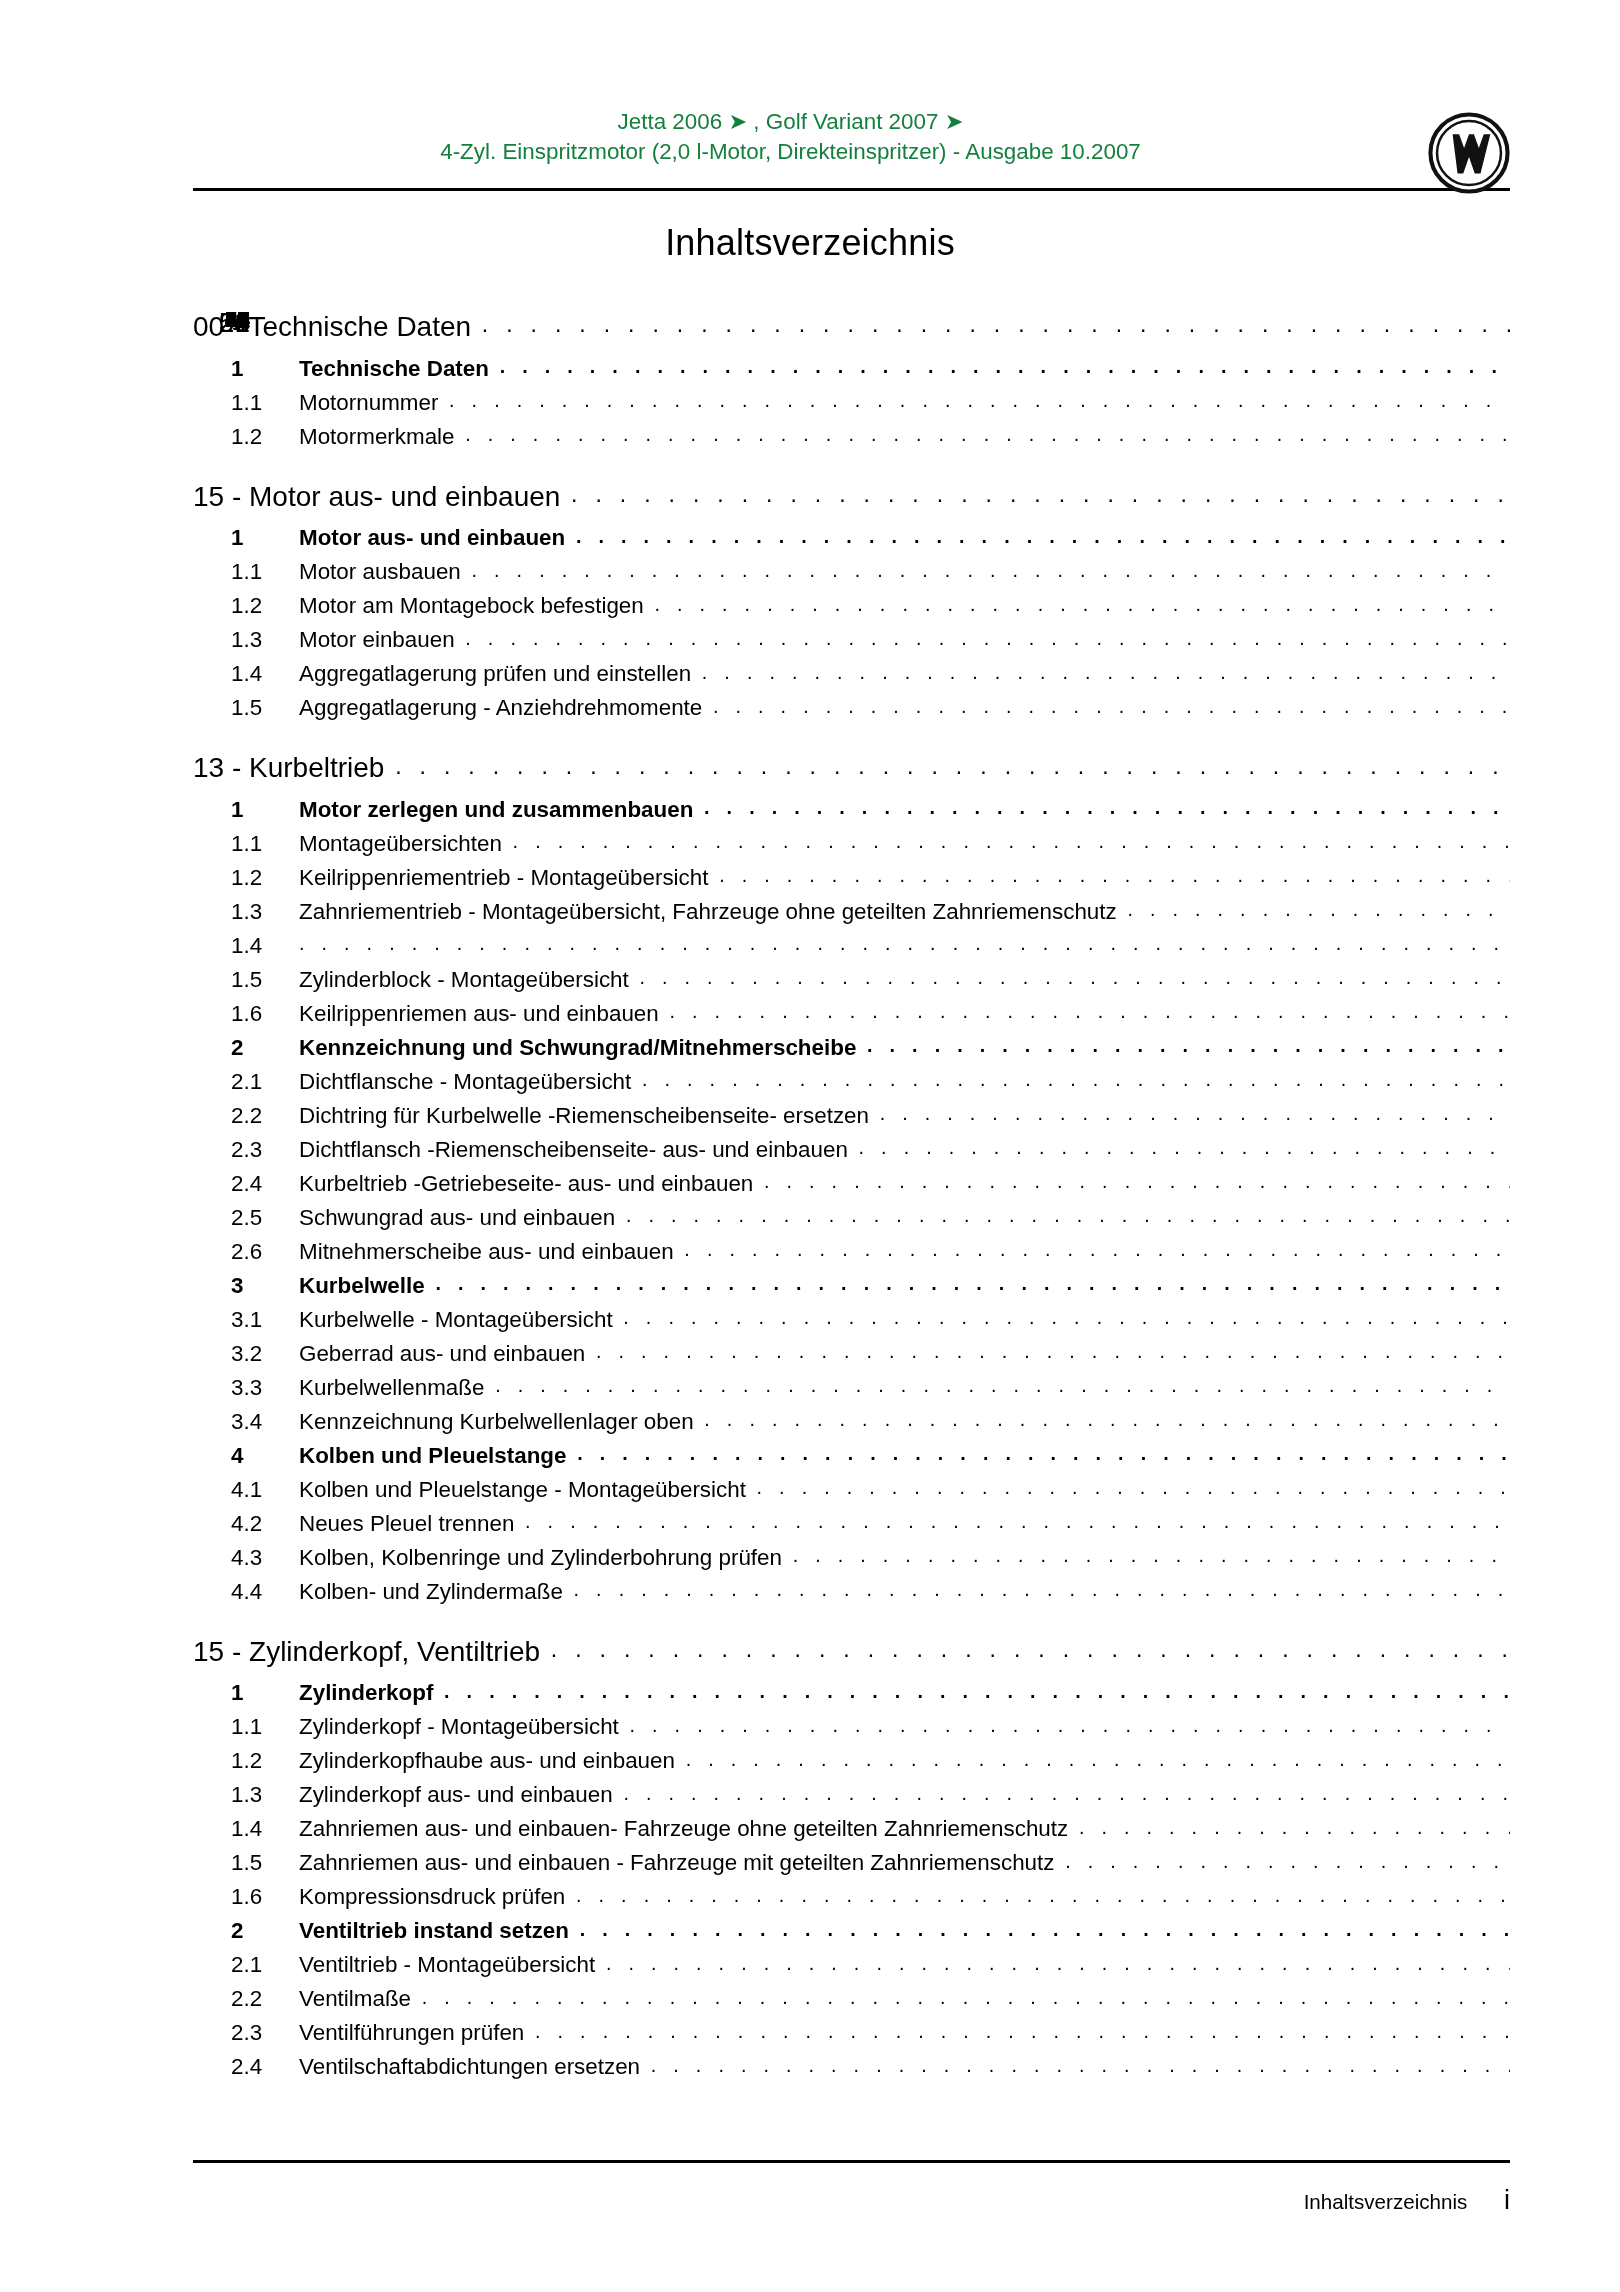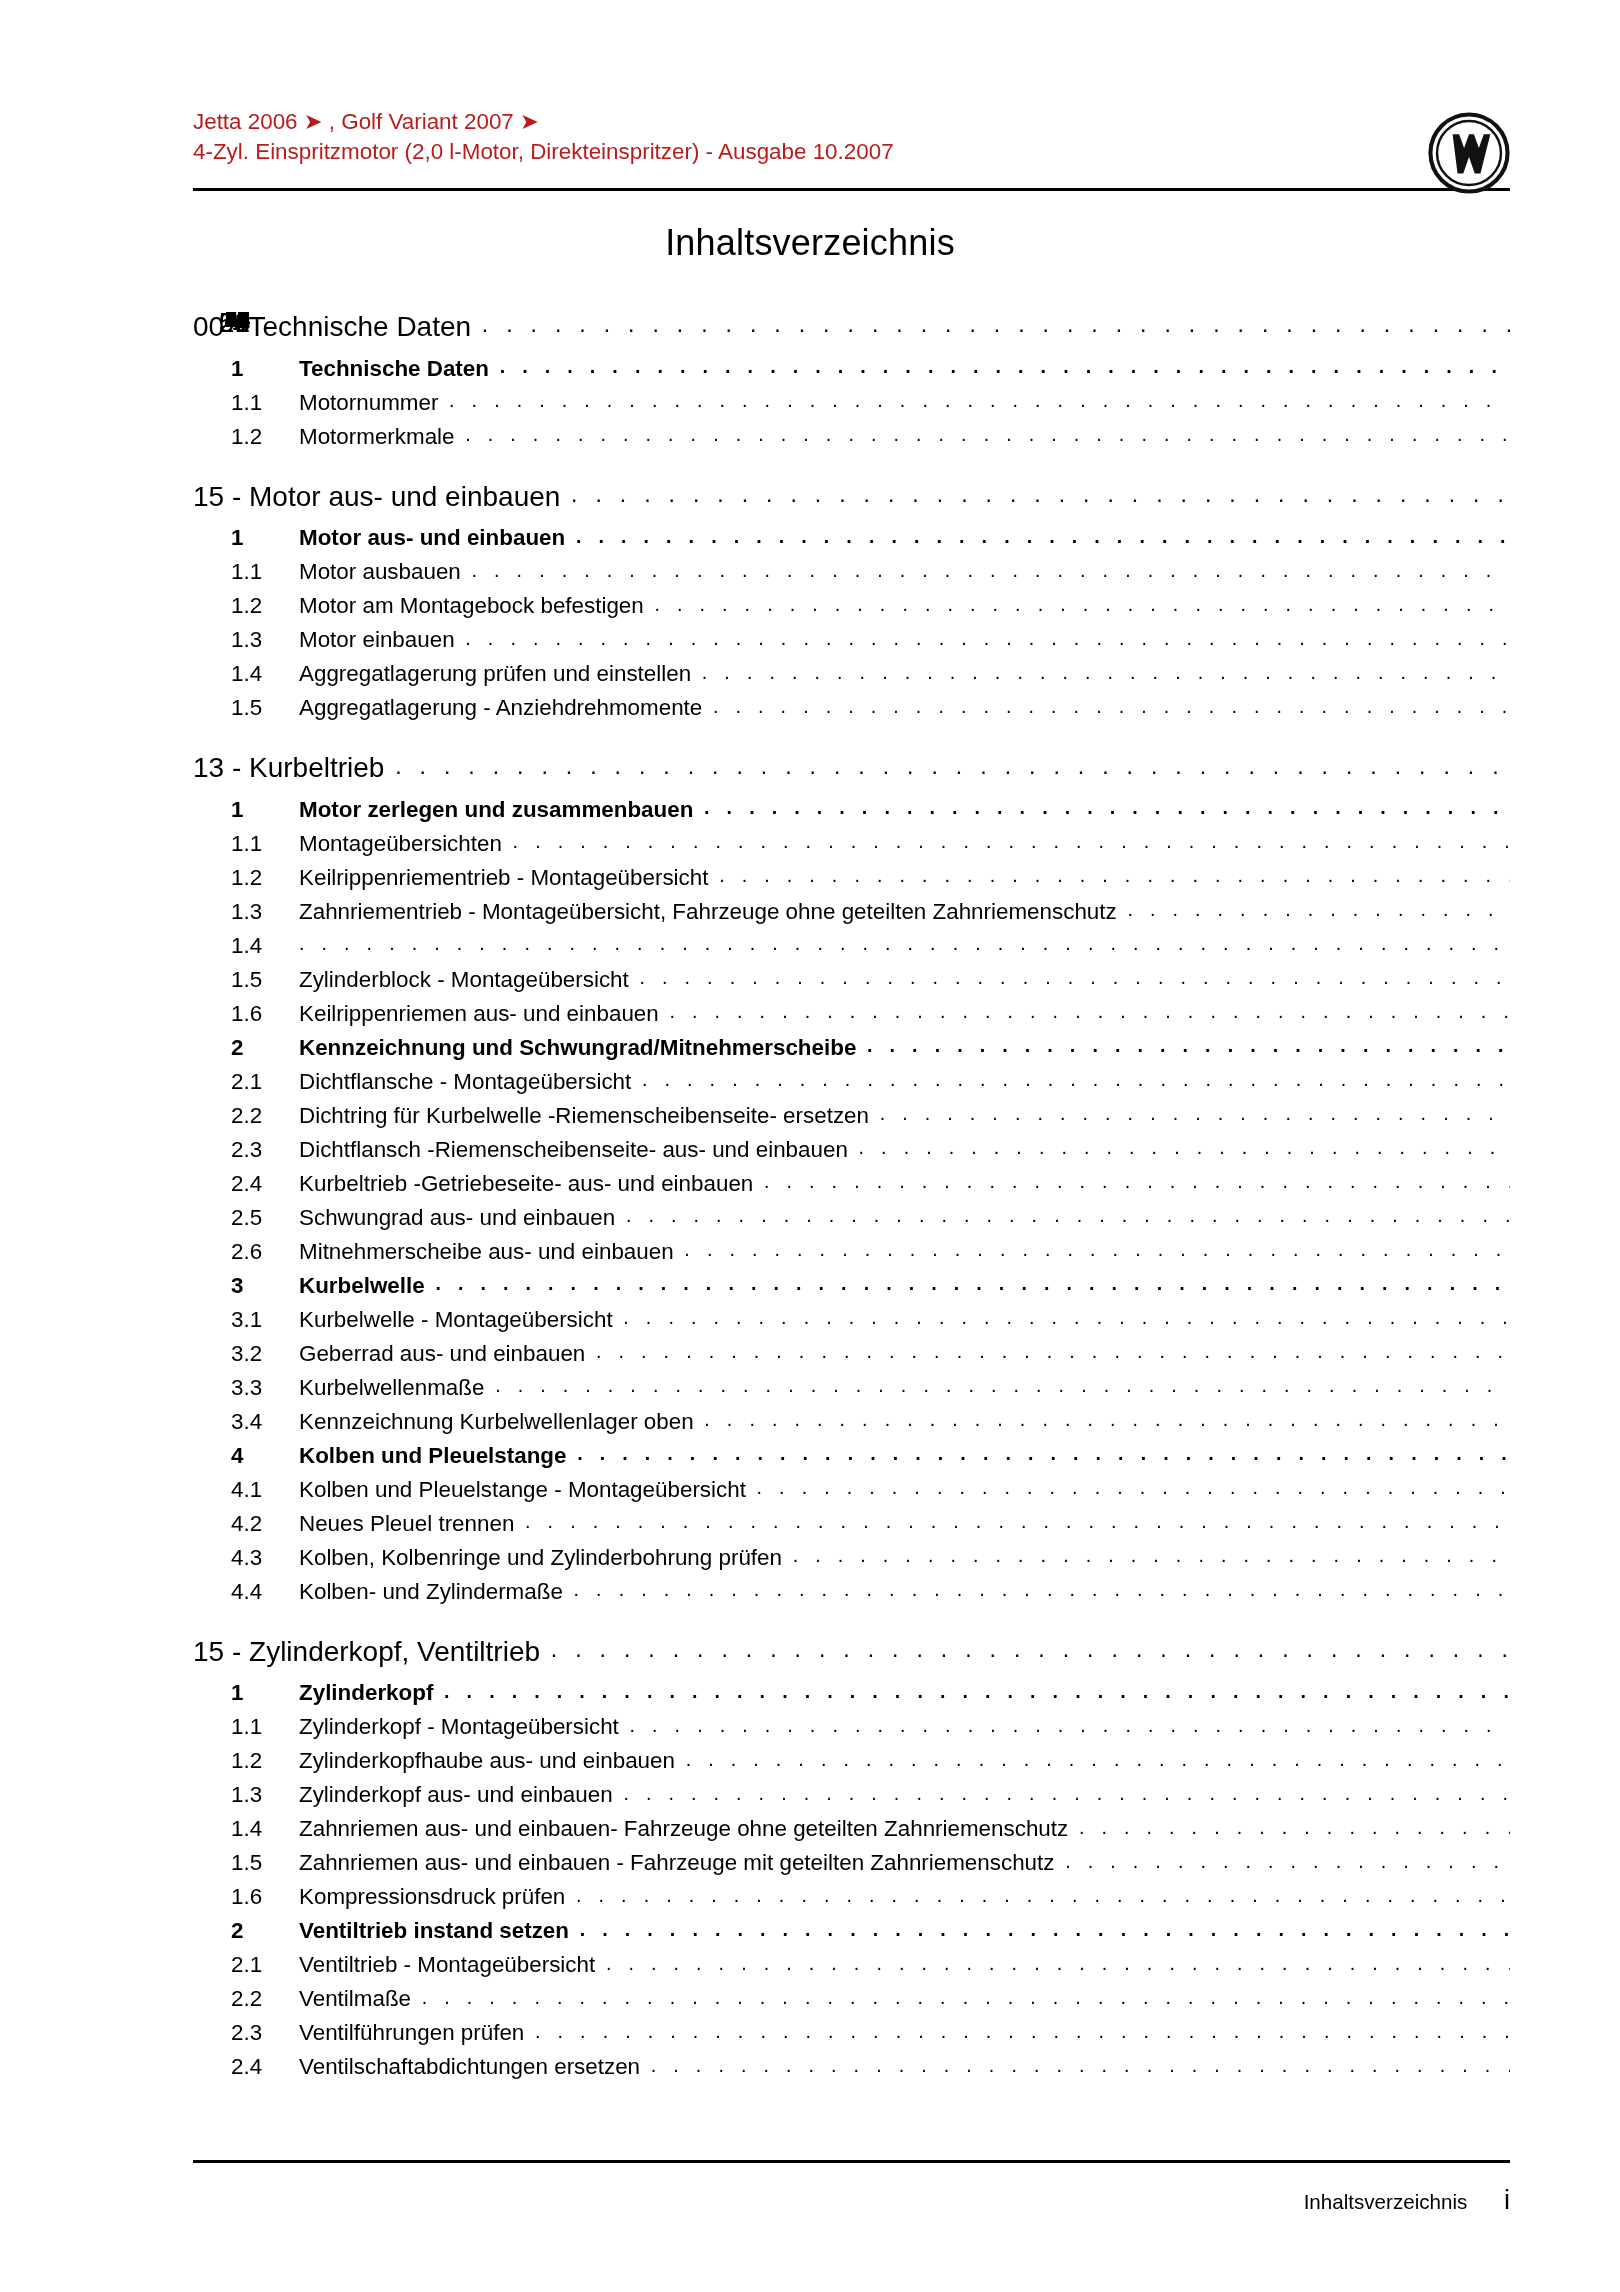--- a/index.html
+++ b/index.html
@@ -25,25 +25,25 @@
   }
 
   
   .header {
     position: absolute;
     left: 193px;
     top: 107px;
     width: 1317px;
   }
   .header-lines {
-    text-align: left;
+    text-align: center;
     padding-right: 122px;
     font-size: 22.4px;
     line-height: 30px;
-    color: #b91c1c;
+    color: #15803d;
   }
   .header-line1, .header-line2 {
     white-space: nowrap;
   }
   .header-rule {
     position: absolute;
     left: 0;
     top: 81px;
     width: 1317px;
     height: 2.7px;

